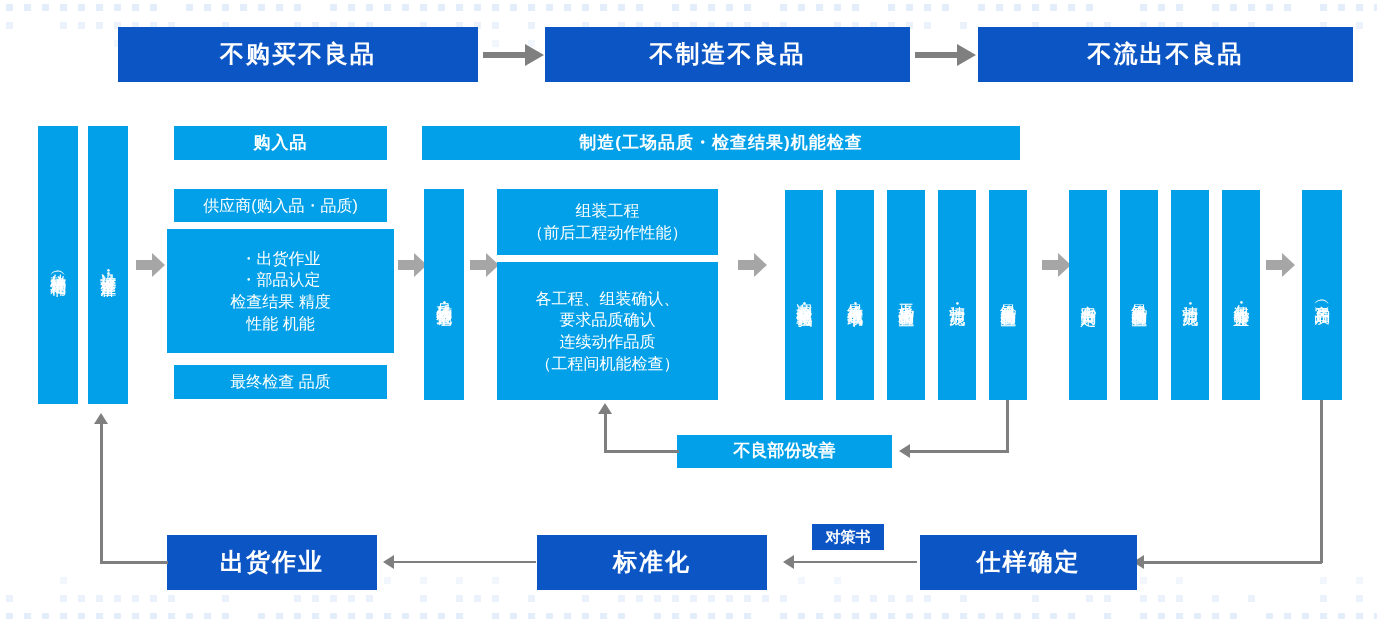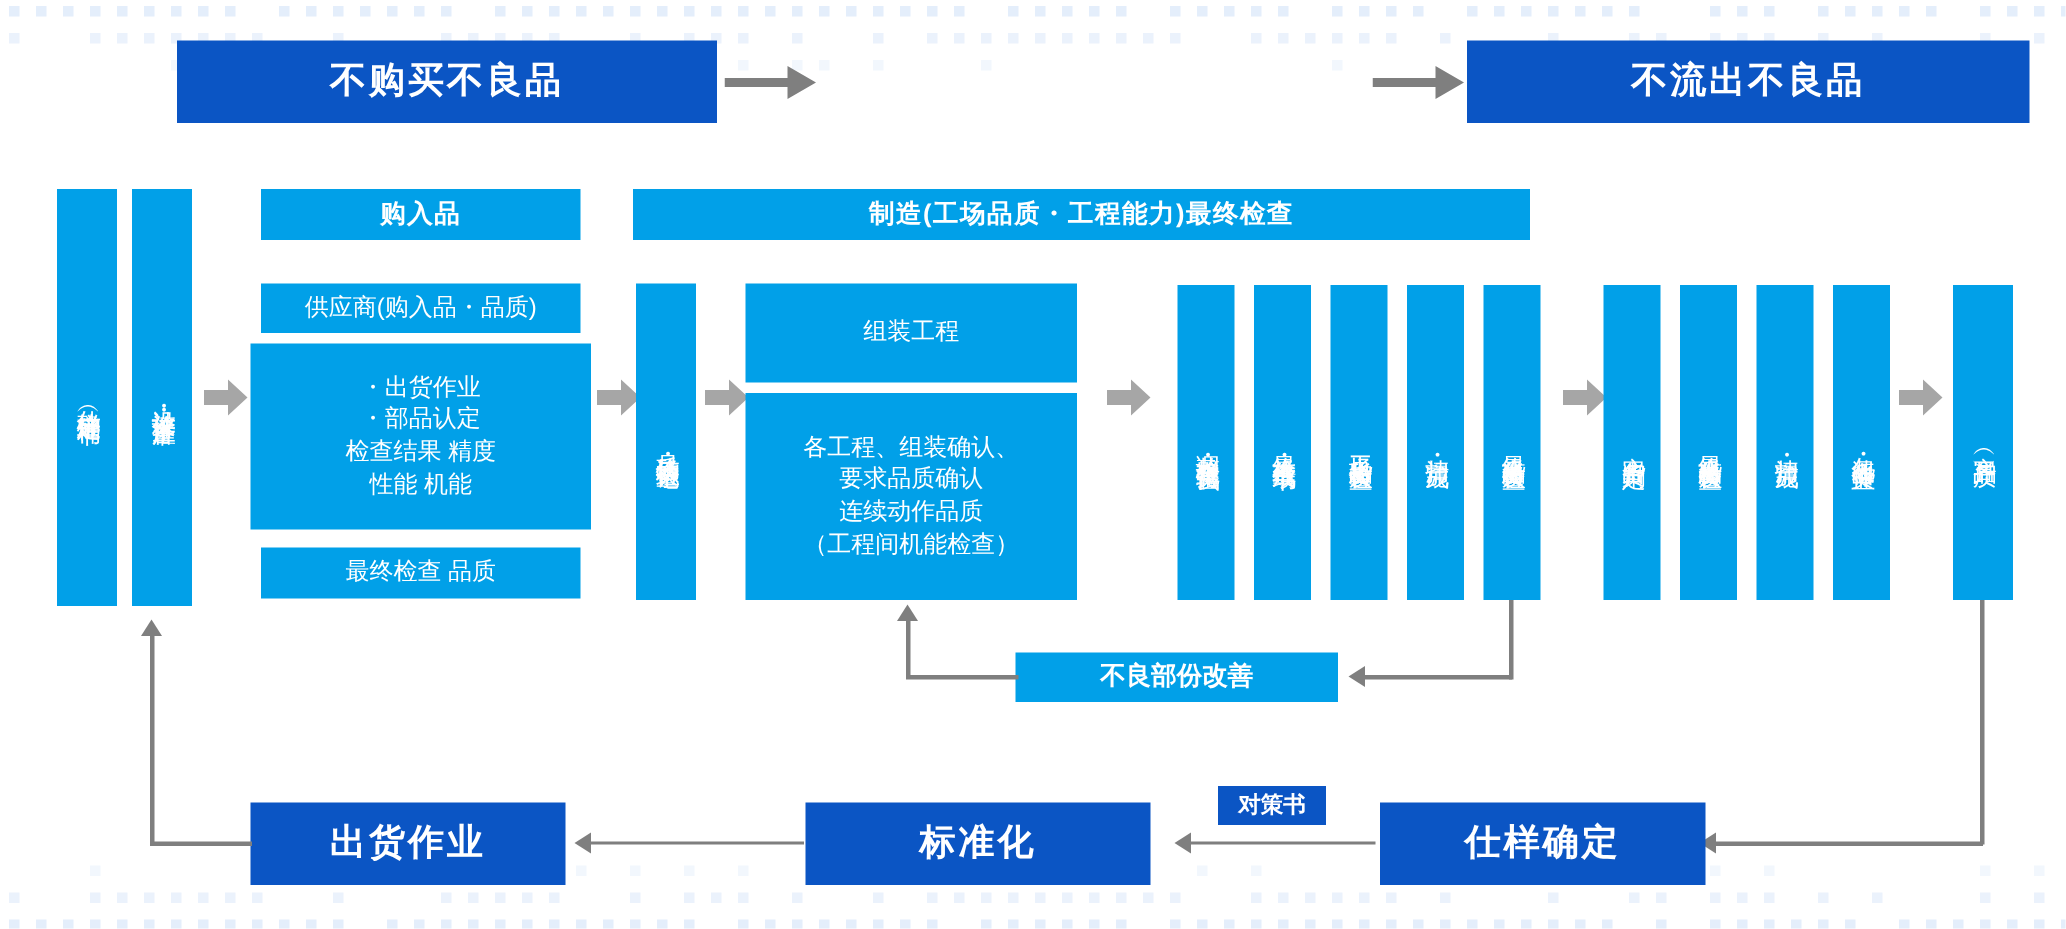--- a/index.html
+++ b/index.html
@@ -338,20 +338,21 @@
     </div>
 
   <div class="box dark goal" style="left:118px;top:27px;width:360px;height:55px;">不购买不良品</div>
 
   <div class="blockarrow" style="left:483px;top:43px;">
     <svg width="62" height="24" viewBox="0 0 62 24">
         <path d="M0,9 L42,9 L42,1 L61,12 L42,23 L42,15 L0,15 Z" fill="#7f7f7f"></path>
       </svg>
   </div>
 
+  <div class="box dark goal" style="left:545px;top:27px;width:365px;height:55px;">不制造不良品</div>
 
   <div class="blockarrow" style="left:915px;top:43px;">
     <svg width="62" height="24" viewBox="0 0 62 24">
         <path d="M0,9 L42,9 L42,1 L61,12 L42,23 L42,15 L0,15 Z" fill="#7f7f7f"></path>
       </svg>
   </div>
 
   <div class="box dark goal" style="left:978px;top:27px;width:375px;height:55px;">不流出不良品</div>
 
   <div class="vert" style="left:38px;top:126px;width:40px;height:278px;">
@@ -390,24 +391,25 @@
   <div class="vert" style="left:424px;top:189px;width:40px;height:211px;">
     <span>品质确认・检查记录</span>
   </div>
 
   <div class="blockarrow" style="left:470px;top:252px;">
     <svg width="30" height="26" viewBox="0 0 30 26">
         <path d="M0,8 L16,8 L16,1 L29,13 L16,25 L16,18 L0,18 Z" fill="#a6a6a6"></path>
       </svg>
   </div>
 
-  <div class="box light banner" style="left:422px;top:126px;width:598px;height:34px;">制造(工场品质・工程能力)最终检查</div>
+  <div class="box light banner" style="left:422px;top:126px;width:598px;height:34px;">制造(工场品质・检查结果)机能检查</div>
 
   <div class="box light multi" style="left:497px;top:189px;width:221px;height:66px;flex-direction:column;">
     <span>组装工程</span>
+    <span>（前后工程动作性能）</span>
   </div>
 
   <div class="box light multi" style="left:497px;top:262px;width:221px;height:138px;flex-direction:column;">
     <span>各工程、组装确认、</span>
     <span>要求品质确认</span>
     <span>连续动作品质</span>
     <span>（工程间机能检查）</span>
   </div>
 
   <div class="blockarrow" style="left:738px;top:252px;">

